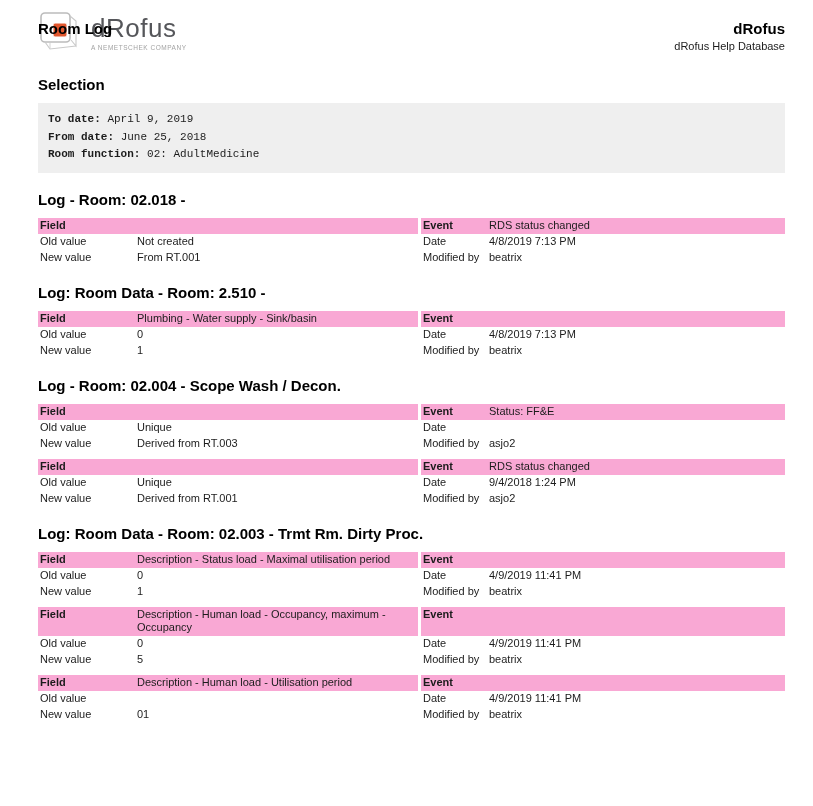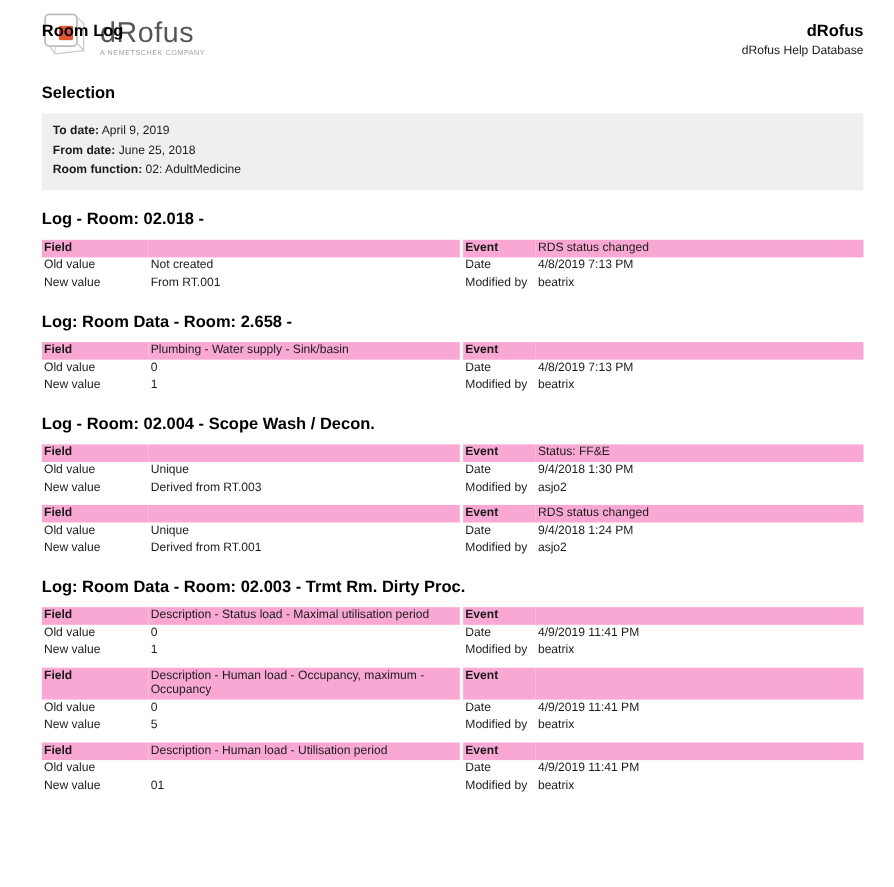--- a/index.html
+++ b/index.html
@@ -59,21 +59,21 @@
     line-height: 18px;
   }
   .selection-heading { }
 
   
   .selection-box {
     background: #efefef;
     padding: 8px 10px 9px 10px;
     font-size: 11px;
   }
-  .selection-row { line-height: 17.5px; }
+  .selection-row { line-height: 17.5px; font-family: Liberation Mono, monospace; }
   .selection-label { font-weight: bold; }
 
   
   .entry { margin-bottom: 7px; }
   .log-row {
     display: grid;
     grid-template-columns: 97px 283px 3px 66px 1fr;
     font-size: 11px;
   }
   .log-row .cell { padding: 1px 2px 2px 2px; line-height: 13px; }
@@ -149,21 +149,21 @@
       <div class="cell">From RT.001</div>
       <div class="gapcell"></div>
       <div class="cell">Modified by</div>
       <div class="cell">beatrix</div>
     </div>
   </div>
 </div>
   </div>
 
   <div>
-    <div class="section-heading">Log: Room Data - Room: 2.658 -</div>
+    <div class="section-heading">Log: Room Data - Room: 2.510 -</div>
     <div>
   <div class="entry">
     <div class="log-row header-row">
       <div class="cell bold">Field</div>
       <div class="cell">Plumbing - Water supply - Sink/basin</div>
       <div class="gapcell"></div>
       <div class="cell bold">Event</div>
       <div class="cell"></div>
     </div>
     <div class="log-row">
@@ -193,21 +193,20 @@
       <div class="cell"></div>
       <div class="gapcell"></div>
       <div class="cell bold">Event</div>
       <div class="cell">Status: FF&amp;E</div>
     </div>
     <div class="log-row">
       <div class="cell">Old value</div>
       <div class="cell">Unique</div>
       <div class="gapcell"></div>
       <div class="cell">Date</div>
-      <div class="cell">9/4/2018 1:30 PM</div>
     </div>
     <div class="log-row">
       <div class="cell">New value</div>
       <div class="cell">Derived from RT.003</div>
       <div class="gapcell"></div>
       <div class="cell">Modified by</div>
       <div class="cell">asjo2</div>
     </div>
   </div>
 </div>

